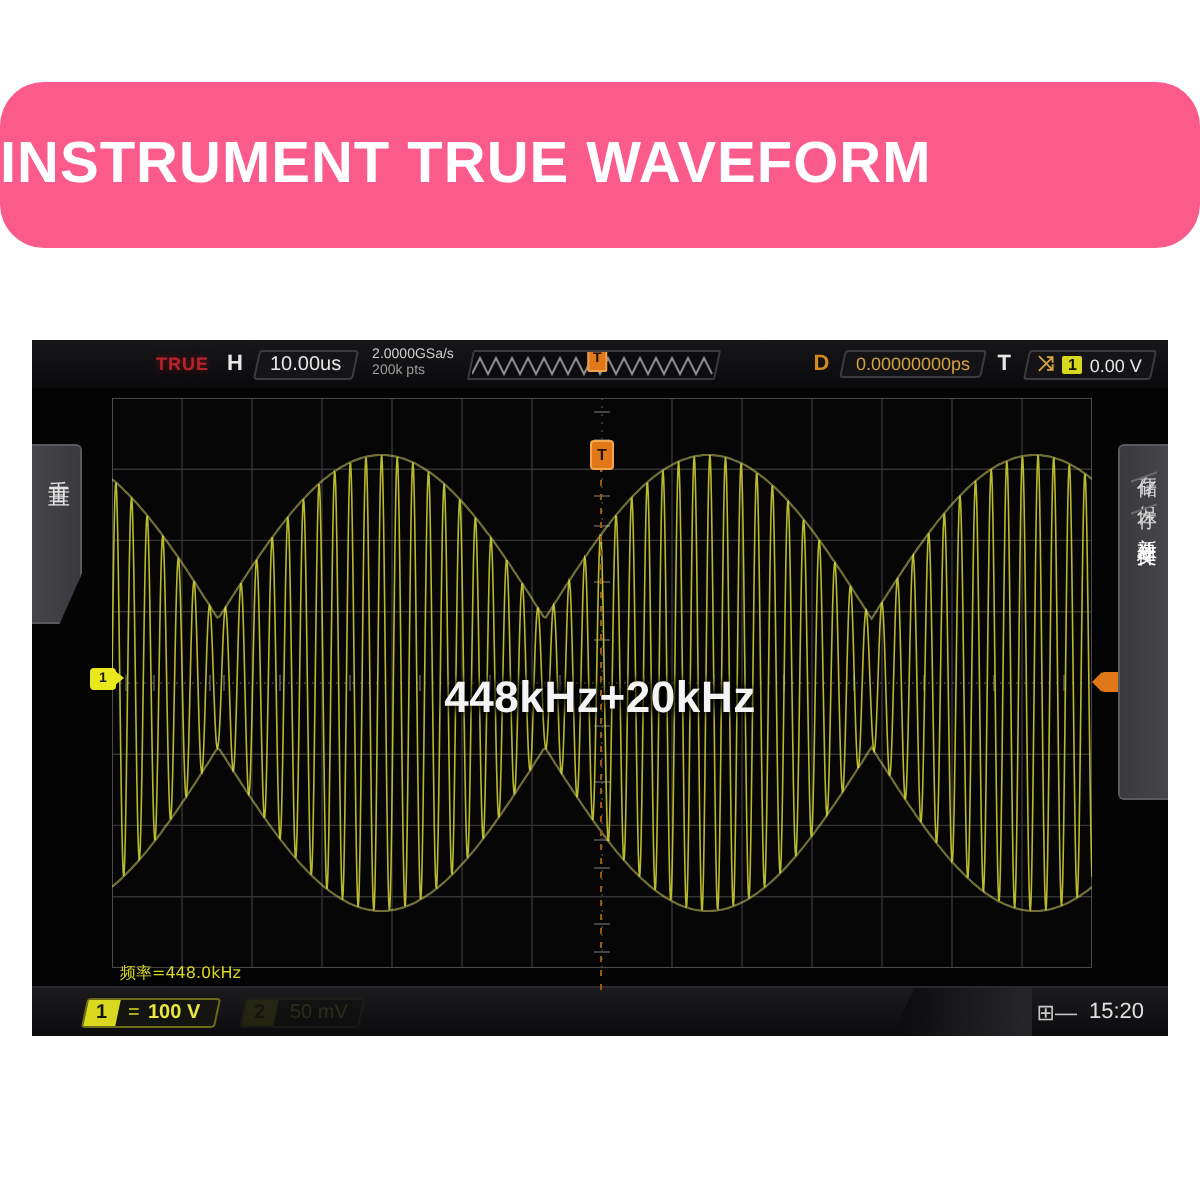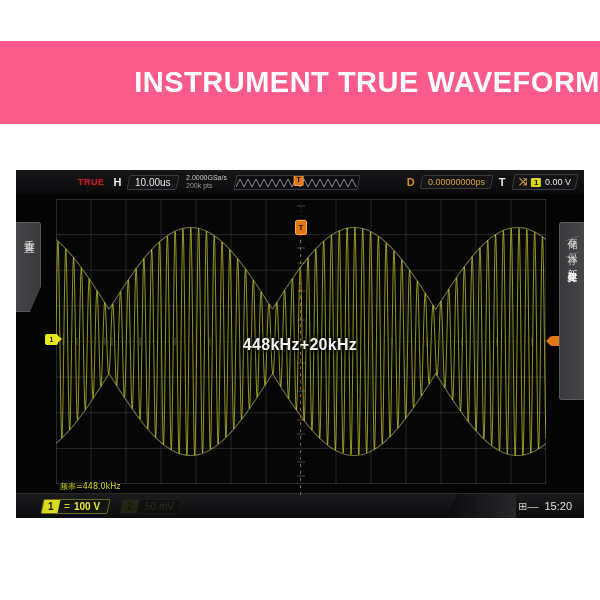--- a/index.html
+++ b/index.html
@@ -7,21 +7,21 @@
     width:600px;height:600px;background:#ffffff;
     font-family:"Liberation Sans","DejaVu Sans",sans-serif;
     overflow:hidden;
   }
   .page{position:relative;width:600px;height:600px;background:#fff;}
 
   
   .banner{
     position:absolute;left:0;top:41px;width:600px;height:83px;
     background:#fb5b8b;
-    display:flex;align-items:center;justify-content:flex-end;
+    display:flex;align-items:center;justify-content:flex-start;border-radius:22px;
   }
   .banner-title{
     color:#ffffff;font-size:29px;font-weight:700;letter-spacing:.5px;
     font-family:"Liberation Sans","DejaVu Sans",sans-serif;
     white-space:nowrap;
   }
 
   
   .scope{
     position:absolute;left:16px;top:170px;width:568px;height:348px;
@@ -90,21 +90,21 @@
     position:absolute;left:40px;top:5px;width:490px;height:285px;
     background:#060606;
   }
   .grat svg{display:block;}
 
   .wave{position:absolute;left:40px;top:5px;width:490px;height:285px;}
   .wave svg{display:block;}
 
   .center-label{
     position:absolute;left:0;top:142px;width:568px;
-    text-align:center;color:#f4f4f4;font-size:16px;font-weight:600;
+    text-align:center;color:#f4f4f4;font-size:22px;font-weight:600;
     text-shadow:0 0 4px #000,0 0 8px #000;
     letter-spacing:.3px;pointer-events:none;
   }
 
   .ch1-marker{
     position:absolute;left:29px;top:140px;width:13px;height:11px;
     background:#e8e81c;border-radius:2px;
     display:flex;align-items:center;justify-content:center;
   }
   .ch1-marker i{font-style:normal;font-size:7px;color:#1a1a00;font-weight:700;}

